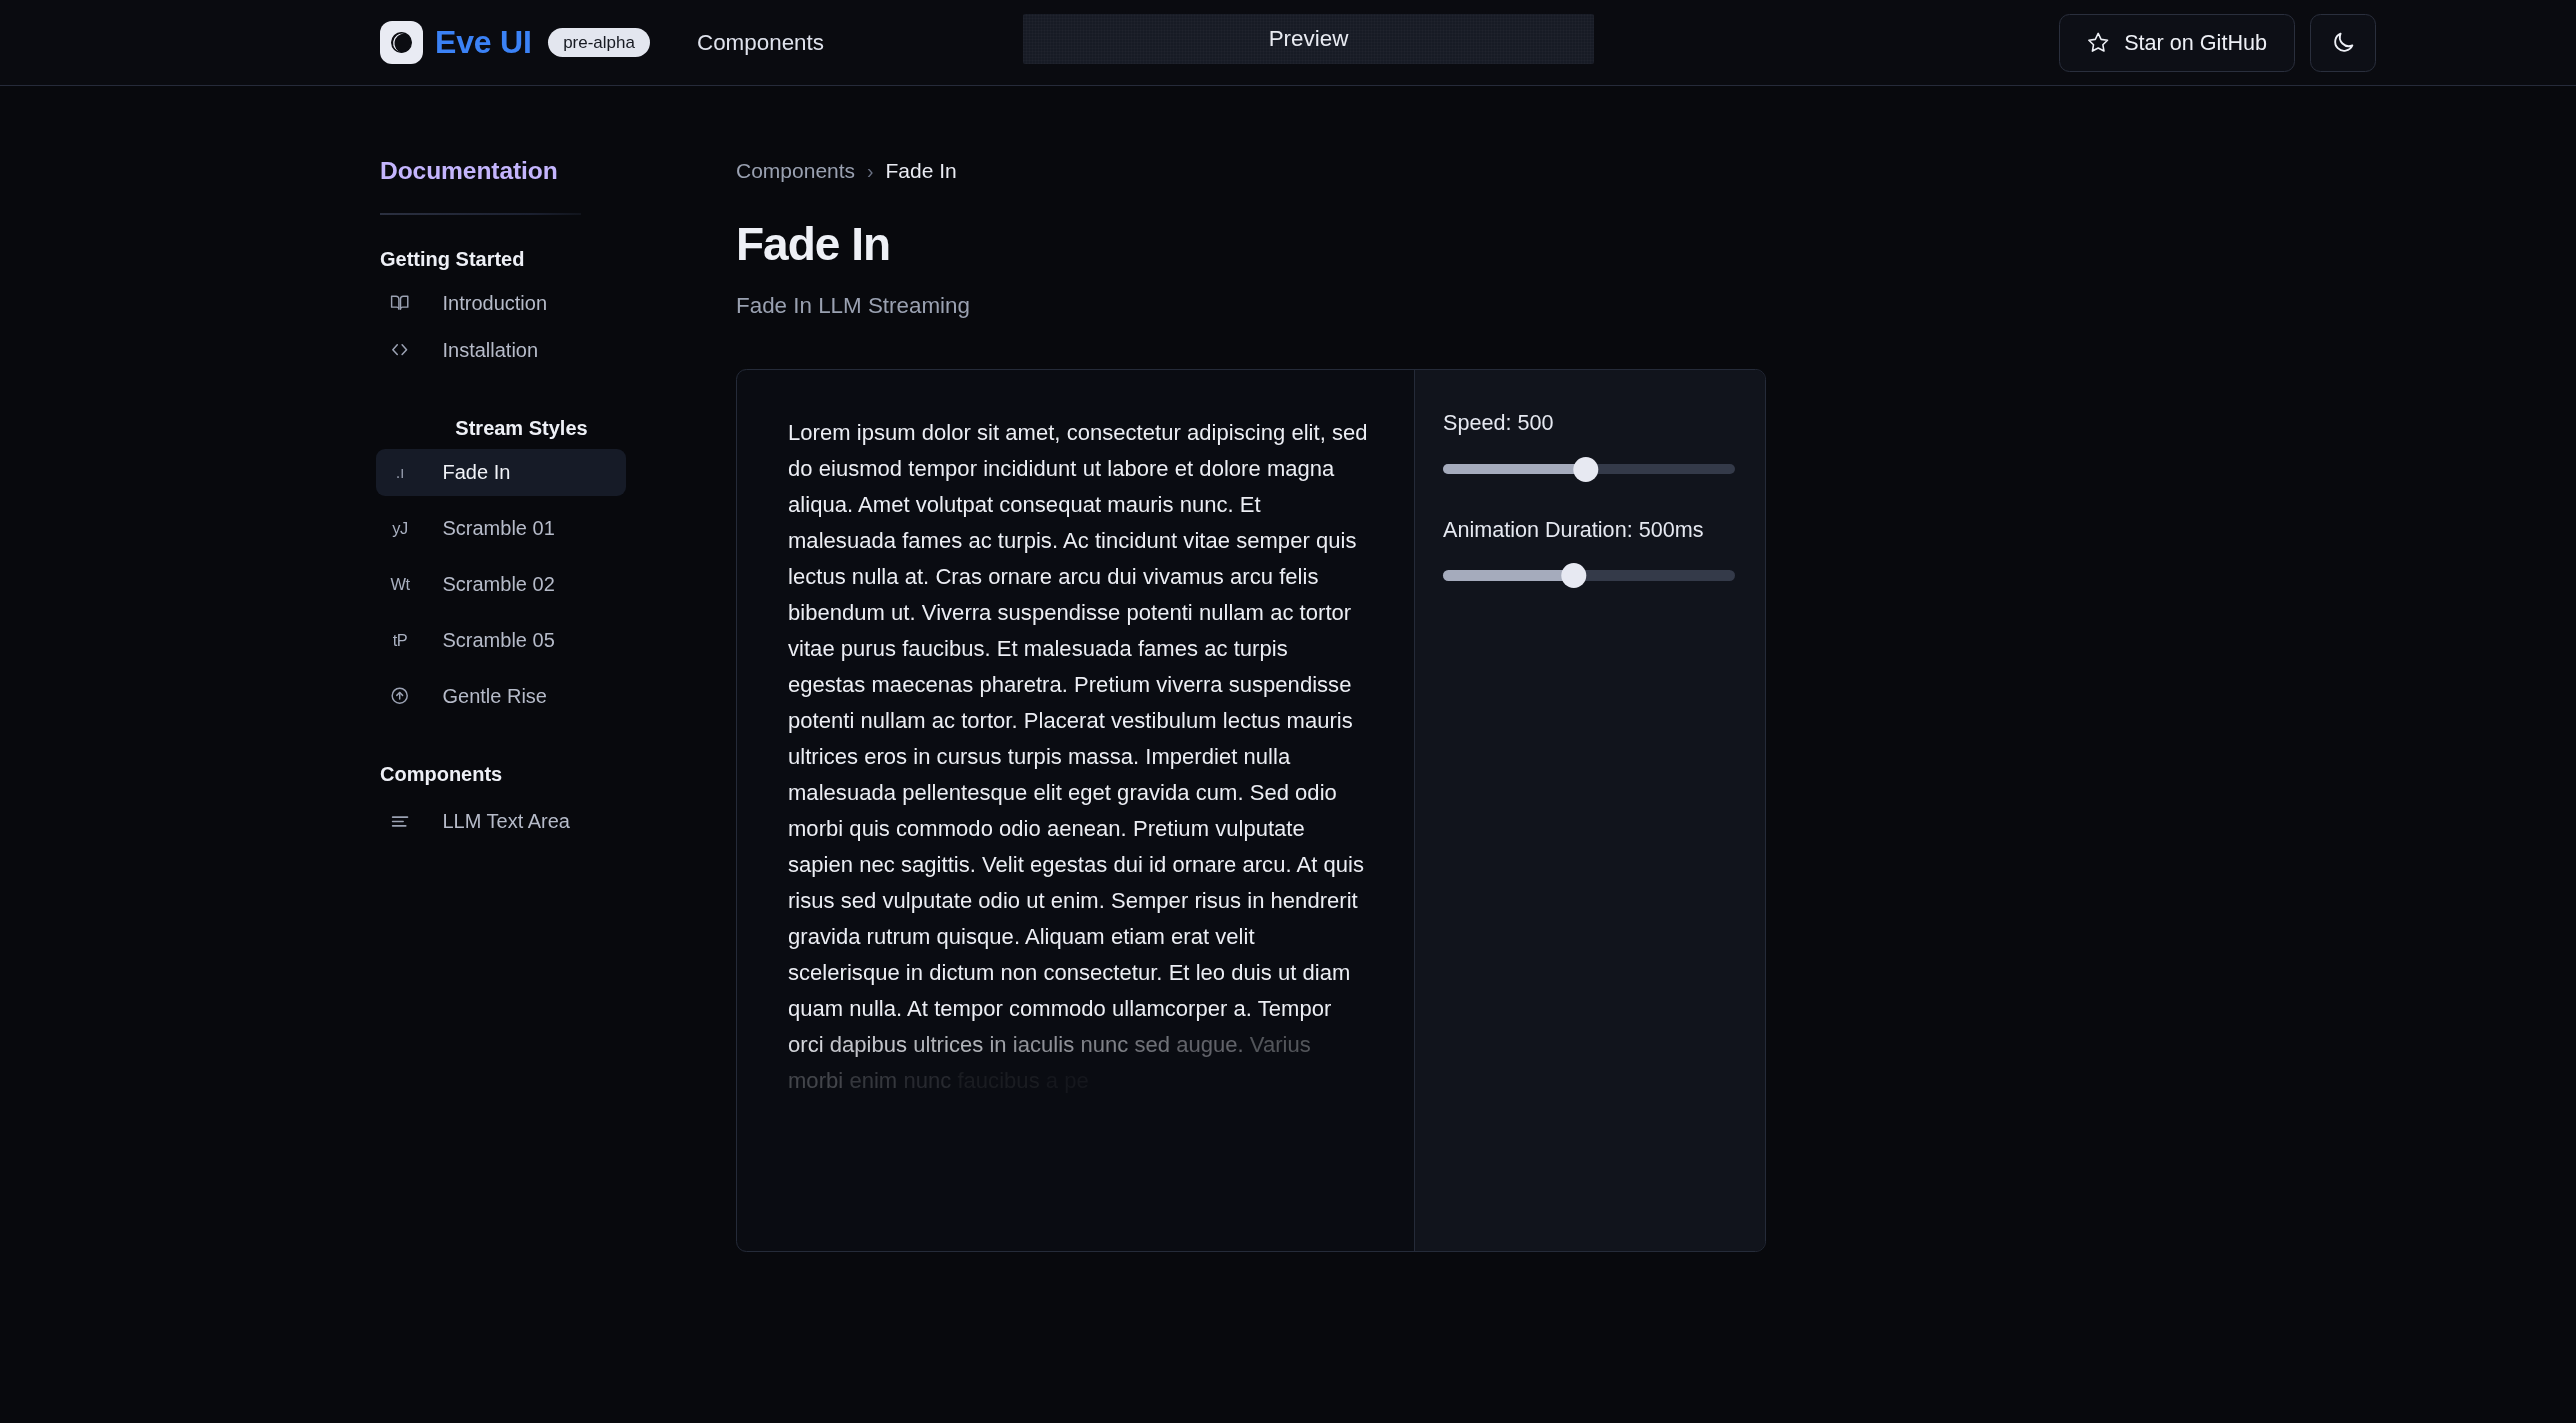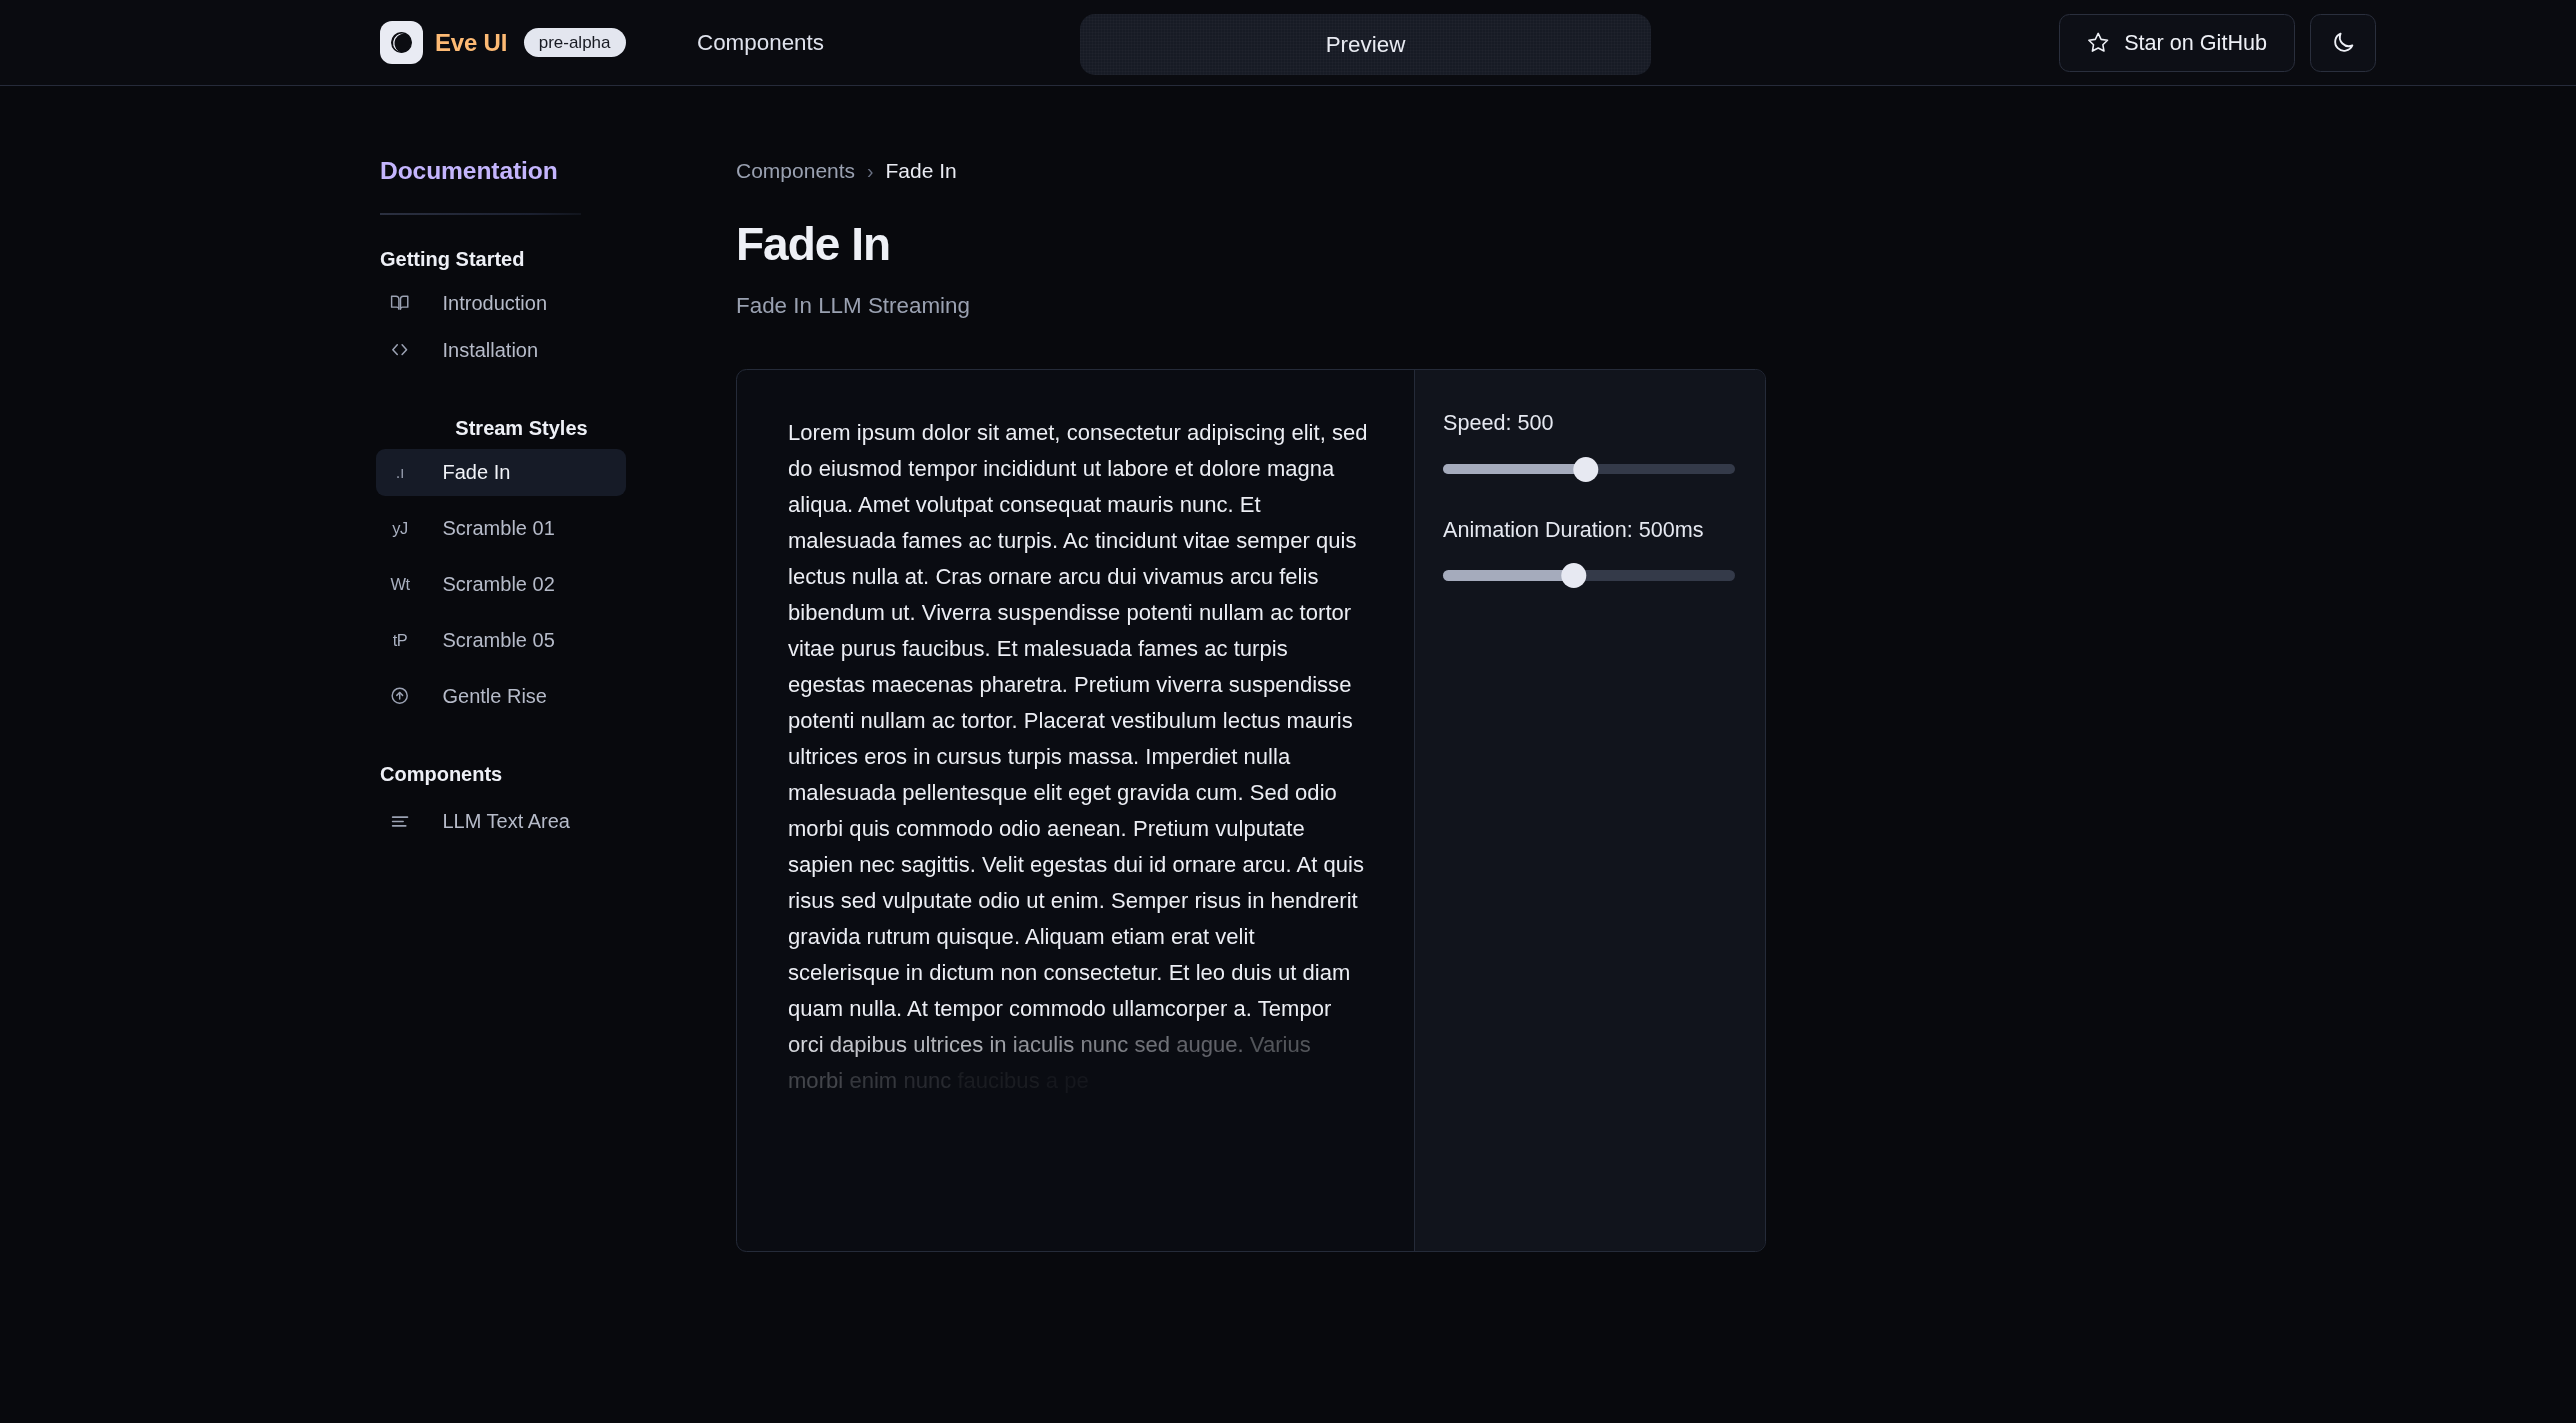--- a/index.html
+++ b/index.html
@@ -45,23 +45,23 @@
     width: 43px; height: 43px;
     border-radius: 12px;
     background: #e9ebf3;
     display: flex;
     align-items: center;
     justify-content: center;
   }
   .logo-box svg { display: block; }
 
   .brand-name {
-    font-size: 24px;
+    font-size: 32px;
     font-weight: 700;
-    color: #fdba74;
+    color: #3b82f6;
     letter-spacing: -0.2px;
   }
 
   .badge-prealpha {
     background: #e3e6ef;
     color: #171a22;
     font-size: 17px;
     font-weight: 500;
     border-radius: 745px;
     padding: 5.2px 15px 6px 15px;
@@ -73,25 +73,25 @@
     position: absolute;
     left: 697px;
     font-size: 22.4px;
     color: #dfe2ec;
     font-weight: 400;
     cursor: pointer;
   }
 
   .preview-pill {
     position: absolute;
-    left: 1080px;
+    left: 1023px;
     top: 14px;
     width: 571px;
-    height: 61px;
-    border-radius: 15px;
+    height: 50px;
+    border-radius: 2px;
     background:
       repeating-linear-gradient(0deg, rgba(255,255,255,0.018) 0 0.7px, transparent 0.7px 3px),
       repeating-linear-gradient(90deg, rgba(255,255,255,0.018) 0 0.7px, transparent 0.7px 3px),
       #171b25;
     display: flex;
     align-items: center;
     justify-content: center;
   }
   .preview-pill span {
     font-size: 22.4px;

